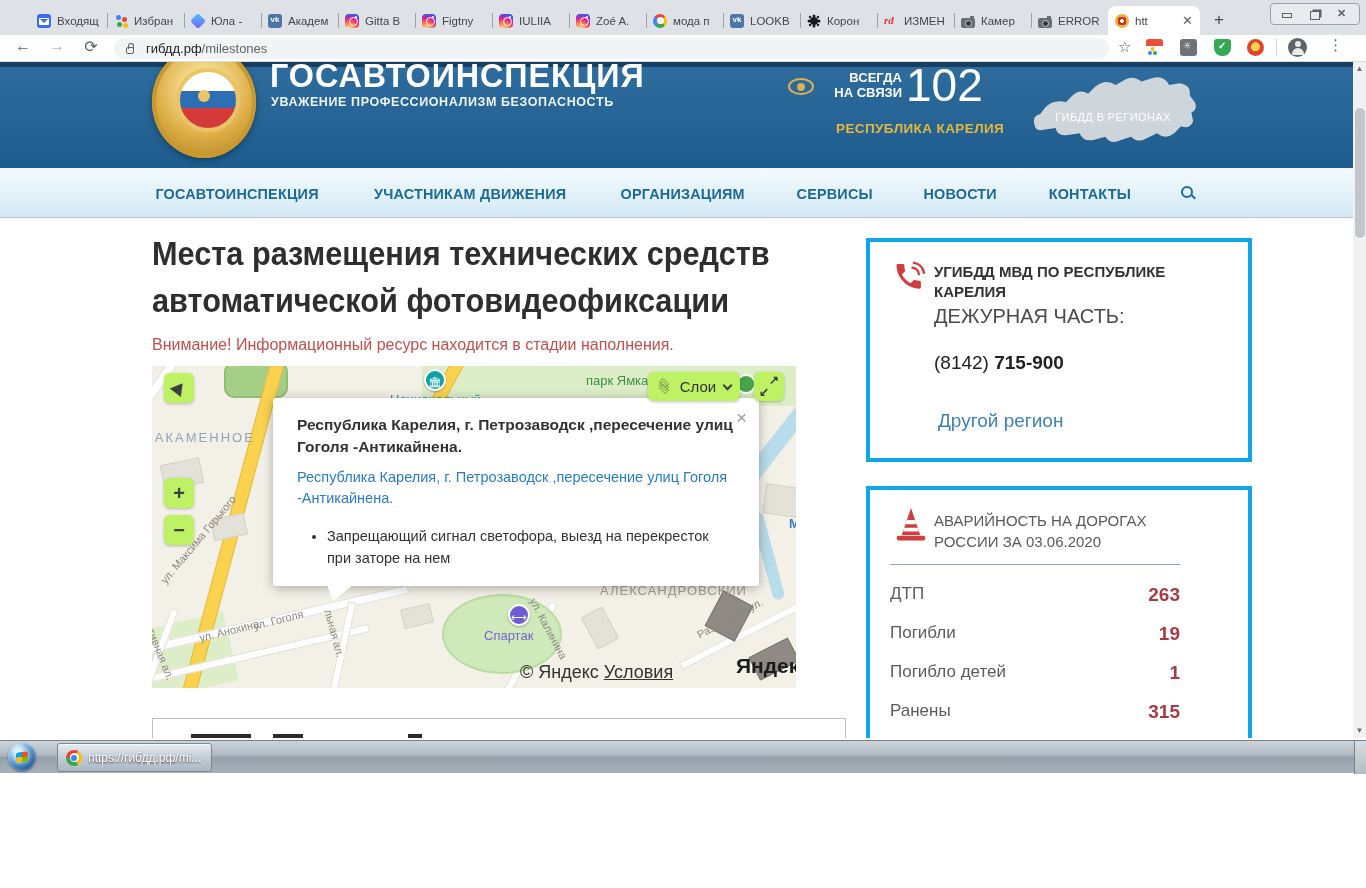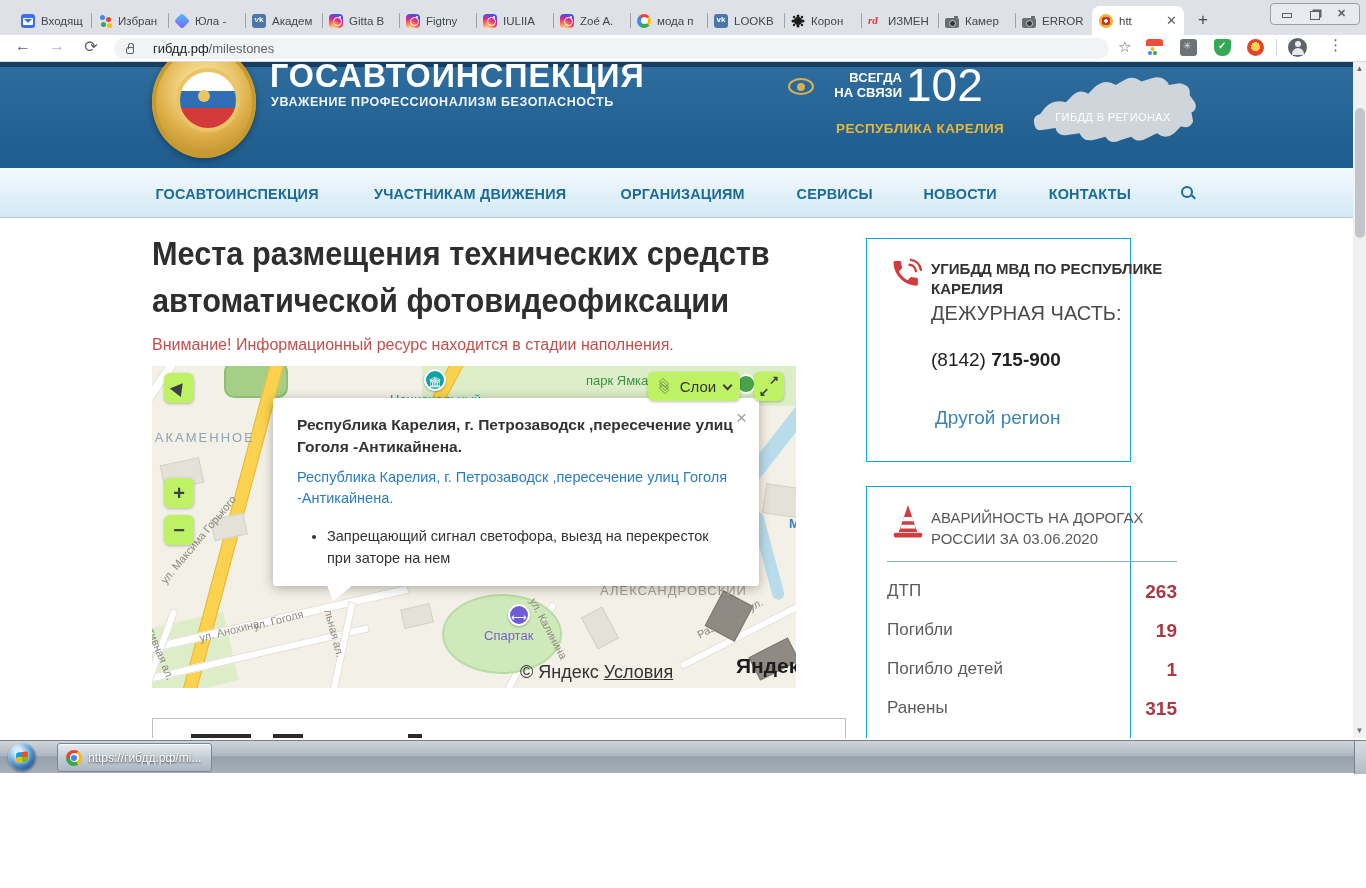--- a/index.html
+++ b/index.html
@@ -1,20 +1,20 @@
 <!DOCTYPE html>
 <html><head>
 <meta charset="utf-8">
 <style>
   * { margin:0; padding:0; box-sizing:border-box; }
   body { font-family:"Liberation Sans", sans-serif; background:#fff; }
   .screen { position:relative; width:1366px; height:888px; background:#fff; overflow:hidden; }
 
   
-  .tabstrip { position:absolute; left:0; top:0; width:1366px; height:35px; background:#dee1e6; display:flex; align-items:flex-end; padding-left:14px; }
+  .tabstrip { position:absolute; left:0; top:0; width:1366px; height:35px; background:#dee1e6; display:flex; align-items:flex-end; padding-left:30px; }
   .tab { position:relative; height:29px; width:77px; display:flex; align-items:center; gap:6px; padding:0 7px; overflow:hidden; cursor:pointer; }
   .tab + .tab::before { content:""; position:absolute; left:0; top:7px; height:15px; width:1px; background:#9ea3a9; }
   .tab .tlabel { font-size:11.5px; color:#43474b; white-space:nowrap; overflow:hidden; width:46px; }
   .tab.active { width:92px; background:#fff; border-radius:8px 8px 0 0; }
   .tab.active::before, .tab.active + .tab::before { display:none; }
   .tab .tclose { font-size:13px; color:#5f6368; line-height:13px; margin-left:2px; }
   .newtab { width:26px; height:26px; margin:0 0 2px 6px; display:flex; align-items:center; justify-content:center; font-size:17px; color:#45494d; cursor:pointer; }
   .winctrl { position:absolute; right:6px; top:3px; height:22px; display:flex; align-items:center; gap:16px; border:1px solid #98a0a8; border-radius:4px; background:#e8eaed; padding:0 10px; }
   .wc { position:relative; width:12px; height:10px; display:inline-block; }
   .wc-min::after { content:""; position:absolute; left:1px; right:1px; bottom:1px; height:3px; border:1px solid #5c6artefact; border:1px solid #5c636b; }
@@ -43,21 +43,21 @@
   .fi-cam::before { content:""; position:absolute; left:4px; top:2.5px; width:5px; height:5px; border-radius:50%; background:#31363b; border:1px solid #c9cdd1; }
   .fi-cam::after { content:""; position:absolute; right:1px; top:-2px; width:4px; height:2px; background:#686e75; }
   .fi-gibdd { border-radius:50%; background:radial-gradient(circle,#ffffff 0 2px,#cf3227 2px 4.5px,#e9b53a 4.5px 7px); }
 
   
   .toolbar { position:absolute; left:0; top:35px; width:1366px; height:27px; background:#fff; border-bottom:1px solid #d8dade; }
   .nav-ico { position:absolute; top:2px; font-size:16px; color:#5f6368; width:22px; text-align:center; cursor:pointer; }
   .nav-back { left:12px; } .nav-back::after { content:"←"; }
   .nav-fwd { left:46px; color:#b6b9be; } .nav-fwd::after { content:"→"; }
   .nav-reload { left:80px; } .nav-reload::after { content:"⟳"; }
-  .omnibox { position:absolute; left:114px; top:3px; width:995px; height:21px; background:#f1f3f4; border-radius:11px; display:flex; align-items:center; padding:0 12px; gap:19px; }
+  .omnibox { position:absolute; left:114px; top:3px; width:995px; height:21px; background:#f1f3f4; border-radius:11px; display:flex; align-items:center; padding:0 12px; gap:12px; }
   .lock { width:8px; height:7px; border:1.5px solid #5f6368; border-radius:2px; position:relative; margin-top:3px; }
   .lock::before { content:""; position:absolute; left:1px; top:-5px; width:4px; height:5px; border:1.5px solid #5f6368; border-bottom:none; border-radius:4px 4px 0 0; }
   .url { font-size:13px; color:#202124; }
   .url .path { color:#5f6368; }
   .star { position:absolute; left:1118px; top:3px; font-size:15px; color:#5f6368; cursor:pointer; } .star::after { content:"☆"; }
   .ext { position:absolute; top:4px; width:17px; height:17px; cursor:pointer; }
   .ext-home { left:1146px; background:linear-gradient(180deg,#e94f3c 0 40%,#fff 40%); border-radius:3px; }
   .ext-home::after { content:""; position:absolute; left:2px; bottom:1px; width:4px; height:4px; background:#4285f4; border-radius:50%; box-shadow:5px 0 0 #34a853, 2.5px -4px 0 #fbbc05; }
   .ext-gray { left:1180px; background:#6d7277; border-radius:3px; }
   .ext-gray::after { content:"✳"; position:absolute; left:3px; top:1px; font-size:10px; color:#d9dcdf; }
@@ -134,21 +134,21 @@
   .btitle { font-size:15.5px; font-weight:bold; color:#333; line-height:22px; width:440px; }
   .bclose { position:absolute; right:12px; top:12px; font-size:19px; color:#9aa0a6; line-height:16px; cursor:pointer; }
   .blink { margin-top:9px; font-size:14.5px; color:#2a7cc7; line-height:21px; width:430px; cursor:pointer; }
   .bbullets { margin-top:16px; padding-left:30px; }
   .bbullets li { font-size:14.5px; color:#333; line-height:22px; width:400px; }
   .mcopy { position:absolute; left:368px; top:296px; z-index:4; font-size:18px; color:#333; }
   .mcopy .terms { text-decoration:underline; cursor:pointer; color:#333; }
   .ylogo { position:absolute; left:584px; top:288px; z-index:4; font-size:21px; font-weight:bold; color:#1c1c1c; }
 
   
-  .sbox { position:absolute; left:866px; width:265px; border:1px solid #0ea5e9; background:#fff; }
+  .sbox { position:absolute; left:866px; width:386px; border:4px solid #0ea5e9; background:#fff; }
   .box-contact { top:176px; height:224px; }
   .box-stats { top:424px; height:300px; }
   .c-title { position:absolute; left:64px; top:20px; width:245px; font-size:15px; font-weight:bold; color:#333; line-height:20px; }
   .c-sub { position:absolute; left:64px; top:63px; font-size:20px; color:#4a4a4a; }
   .c-phone { position:absolute; left:64px; top:110px; font-size:19px; color:#222; }
   .c-phone b { font-weight:bold; }
   .c-link { position:absolute; left:68px; top:168px; font-size:19px; color:#3d83b8; cursor:pointer; }
   .s-title { position:absolute; left:64px; top:20px; width:250px; font-size:15px; color:#5a5a5a; line-height:21px; }
   .s-div { position:absolute; left:20px; top:74px; width:290px; height:1px; background:#8aa8bc; }
   .s-row { position:absolute; left:20px; width:290px; height:20px; }

